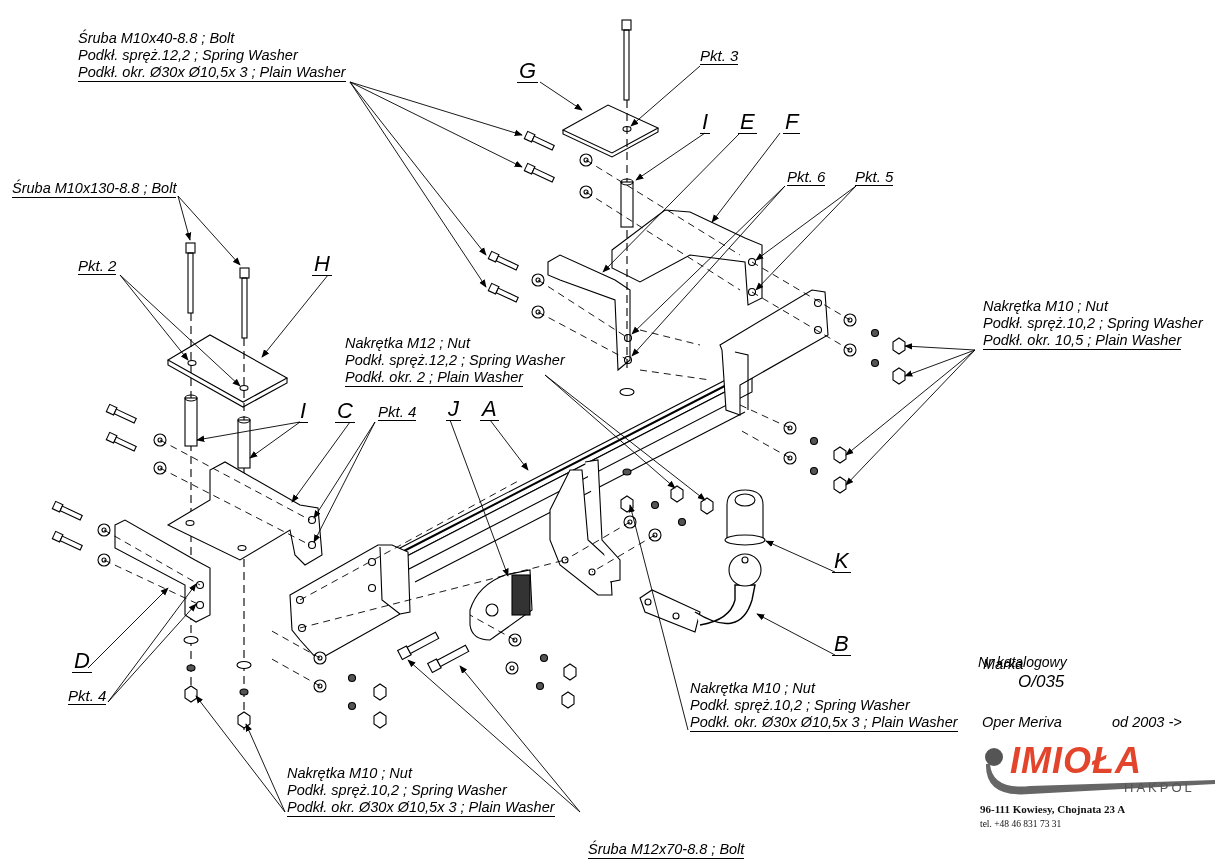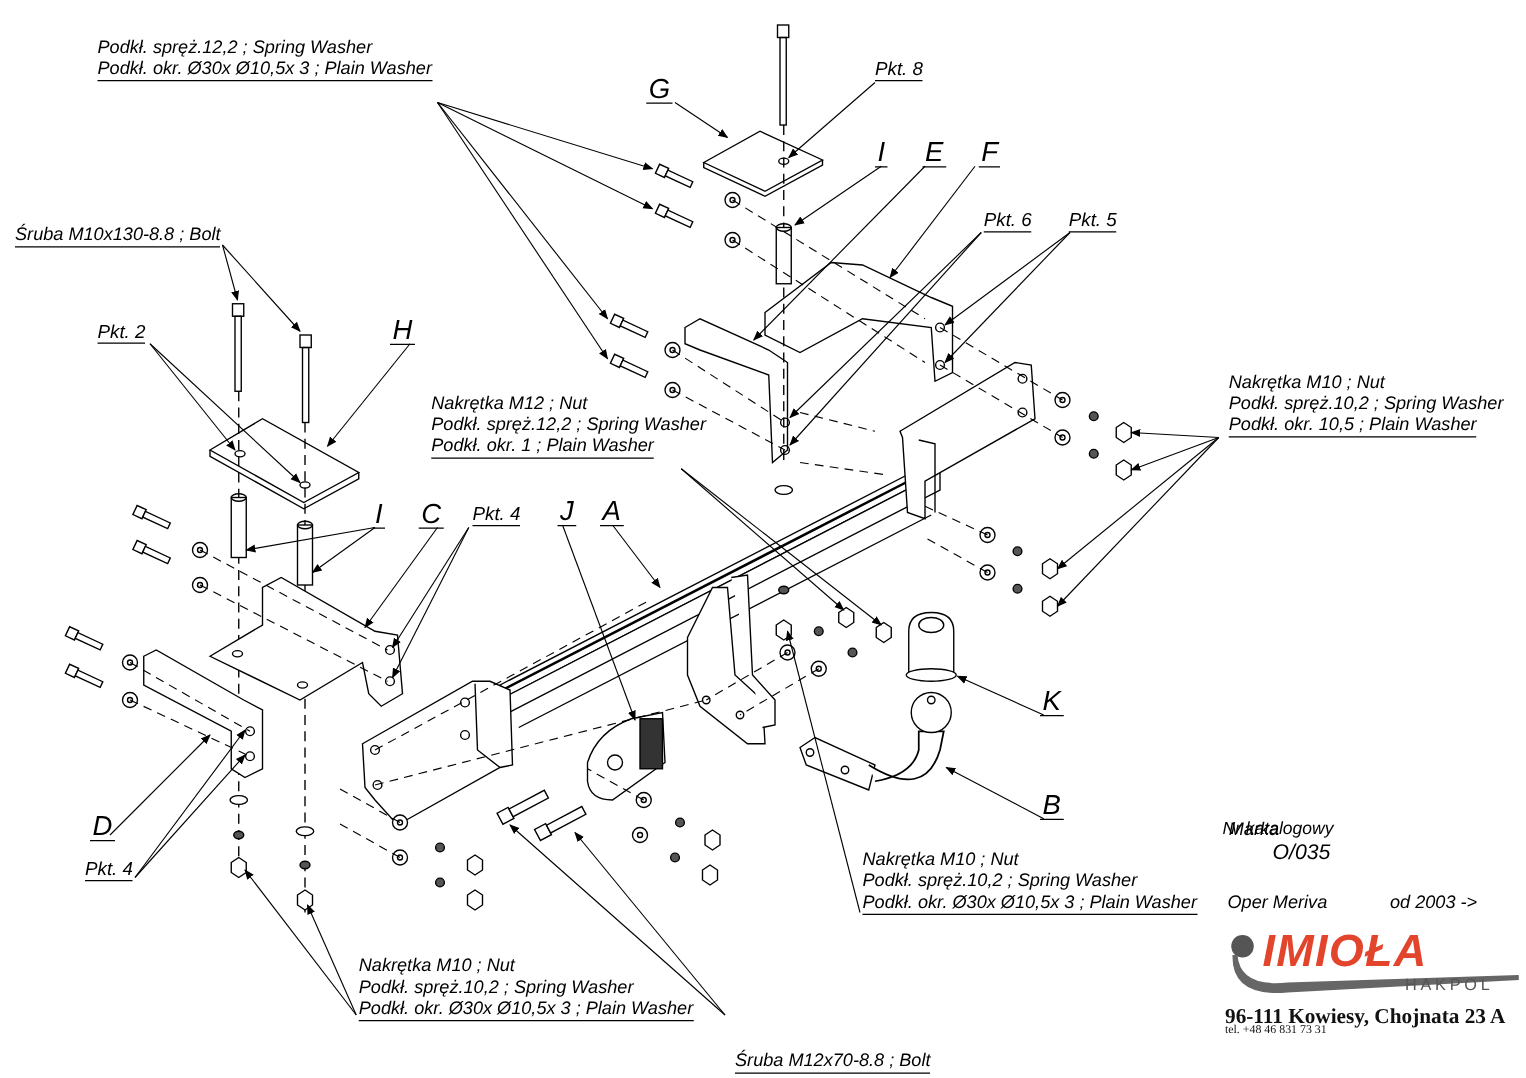--- a/index.html
+++ b/index.html
@@ -8,21 +8,21 @@
   .lbl { position: absolute; font-style: italic; color: #000; white-space: nowrap; font-family: "Liberation Sans", sans-serif; line-height: 17px; }
   .note { font-size: 14.5px; }
   .note div { height: 17px; }
   .note .ul { border-bottom: 1.6px solid #000; display: inline-block; }
   .letter { font-size: 22px; border-bottom: 1.6px solid #000; line-height: 22px; padding: 0 2px; }
   .pkt { font-size: 15px; border-bottom: 1.6px solid #000; line-height: 16px; }
   .info-small { font-size: 14px; }
   .info-big { font-size: 17px; }
   .info-mid { font-size: 14.5px; }
   .addr { position: absolute; font-family: "Liberation Serif", serif; color: #111; }
-  .addr1 { font-size: 17px; font-weight: bold; }
+  .addr1 { font-size: 11px; font-weight: bold; }
   .addr2 { font-size: 9.5px; }
   .logo-text { position: absolute; font-family: "Liberation Sans", sans-serif; font-weight: bold; font-style: italic; }
 </style>
 </head>
 <body>
 
 <svg id="drawing" width="1221" height="862" viewBox="0 0 1221 862" xmlns="http://www.w3.org/2000/svg">
   <defs>
     <marker id="arr" viewBox="0 0 10 10" refX="9" refY="5" markerWidth="9" markerHeight="9" orient="auto-start-reverse">
       <path d="M0,1 L10,5 L0,9 z" fill="#000"></path>
@@ -361,32 +361,33 @@
     </g>
   </g>
 
   <g>
     <circle cx="994" cy="757" r="9" fill="#555"></circle>
     <path d="M990,764 Q992,790 1030,786 L1215,780 L1215,784 L1030,794 Q985,798 986,764 z" fill="#666"></path>
   </g>
 </svg>
 
 <div class="lbl note" style="left:78px; top:30px;">
+  <div>Śruba M10x40-8.8 ;  Bolt</div>
   <div>Podkł. spręż.12,2 ; Spring Washer</div>
   <div><span class="ul">Podkł. okr.  Ø30x Ø10,5x 3 ; Plain Washer</span></div>
 </div>
 
 <div class="lbl note" style="left:12px; top:180px;">
   <div><span class="ul">Śruba M10x130-8.8 ;  Bolt</span></div>
 </div>
 
-<div class="lbl note" style="left:345px; top:315px;">
+<div class="lbl note" style="left:345px; top:335px;">
   <div>Nakrętka  M12 ; Nut</div>
   <div>Podkł. spręż.12,2 ; Spring Washer</div>
-  <div><span class="ul">Podkł. okr. 1 ; Plain Washer</span></div>
+  <div><span class="ul">Podkł. okr. 2 ; Plain Washer</span></div>
 </div>
 
 <div class="lbl note" style="left:983px; top:298px;">
   <div>Nakrętka  M10 ; Nut</div>
   <div>Podkł. spręż.10,2 ; Spring Washer</div>
   <div><span class="ul">Podkł. okr. 10,5 ; Plain Washer</span></div>
 </div>
 
 <div class="lbl note" style="left:690px; top:680px;">
   <div>Nakrętka  M10 ; Nut</div>
@@ -410,21 +411,21 @@
 <span class="lbl letter" style="left:783px; top:111px;">F</span>
 <span class="lbl letter" style="left:312px; top:253px;">H</span>
 <span class="lbl letter" style="left:298px; top:400px;">I</span>
 <span class="lbl letter" style="left:335px; top:400px;">C</span>
 <span class="lbl letter" style="left:446px; top:398px;">J</span>
 <span class="lbl letter" style="left:480px; top:398px;">A</span>
 <span class="lbl letter" style="left:832px; top:550px;">K</span>
 <span class="lbl letter" style="left:832px; top:633px;">B</span>
 <span class="lbl letter" style="left:72px; top:650px;">D</span>
 
-<span class="lbl pkt" style="left:700px; top:48px;">Pkt. 8</span>
+<span class="lbl pkt" style="left:700px; top:48px;">Pkt. 3</span>
 <span class="lbl pkt" style="left:78px; top:258px;">Pkt. 2</span>
 <span class="lbl pkt" style="left:378px; top:404px;">Pkt. 4</span>
 <span class="lbl pkt" style="left:68px; top:688px;text-align:center;">Pkt. 4</span>
 <span class="lbl pkt" style="left:855px; top:169px;">Pkt. 5</span>
 <span class="lbl pkt" style="left:787px; top:169px;">Pkt. 6</span>
 
 <span class="lbl info-small" style="left:978px; top:654px;">Nr katalogowy</span>
 <span class="lbl info-big" style="left:978px; top:673px;margin-left:40px;">O/035</span>
 <span class="lbl info-mid" style="left:983px; top:656px;">Marka</span>
 <span class="lbl info-mid" style="left:982px; top:714px;">Oper Meriva</span>

